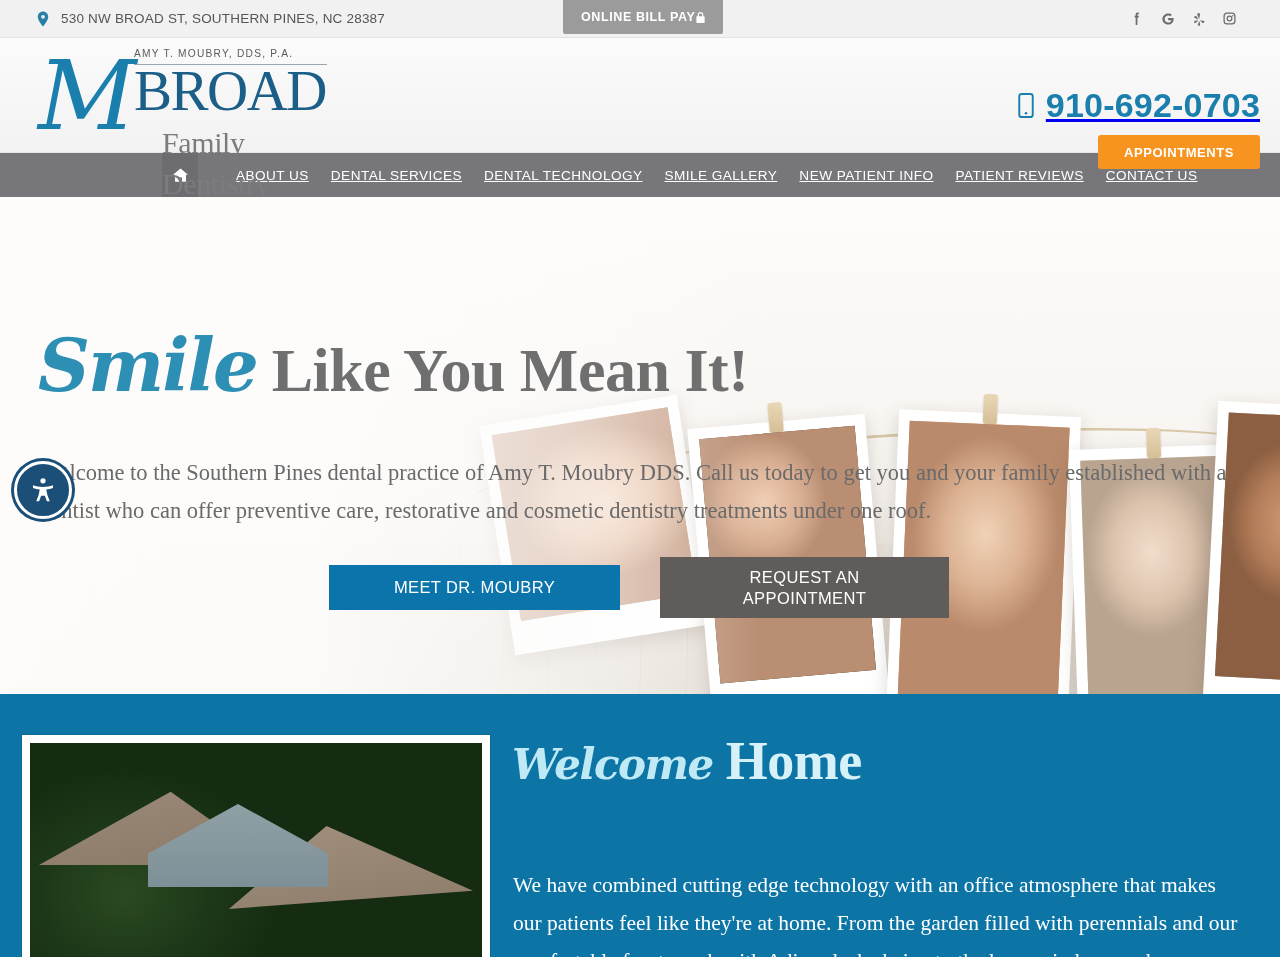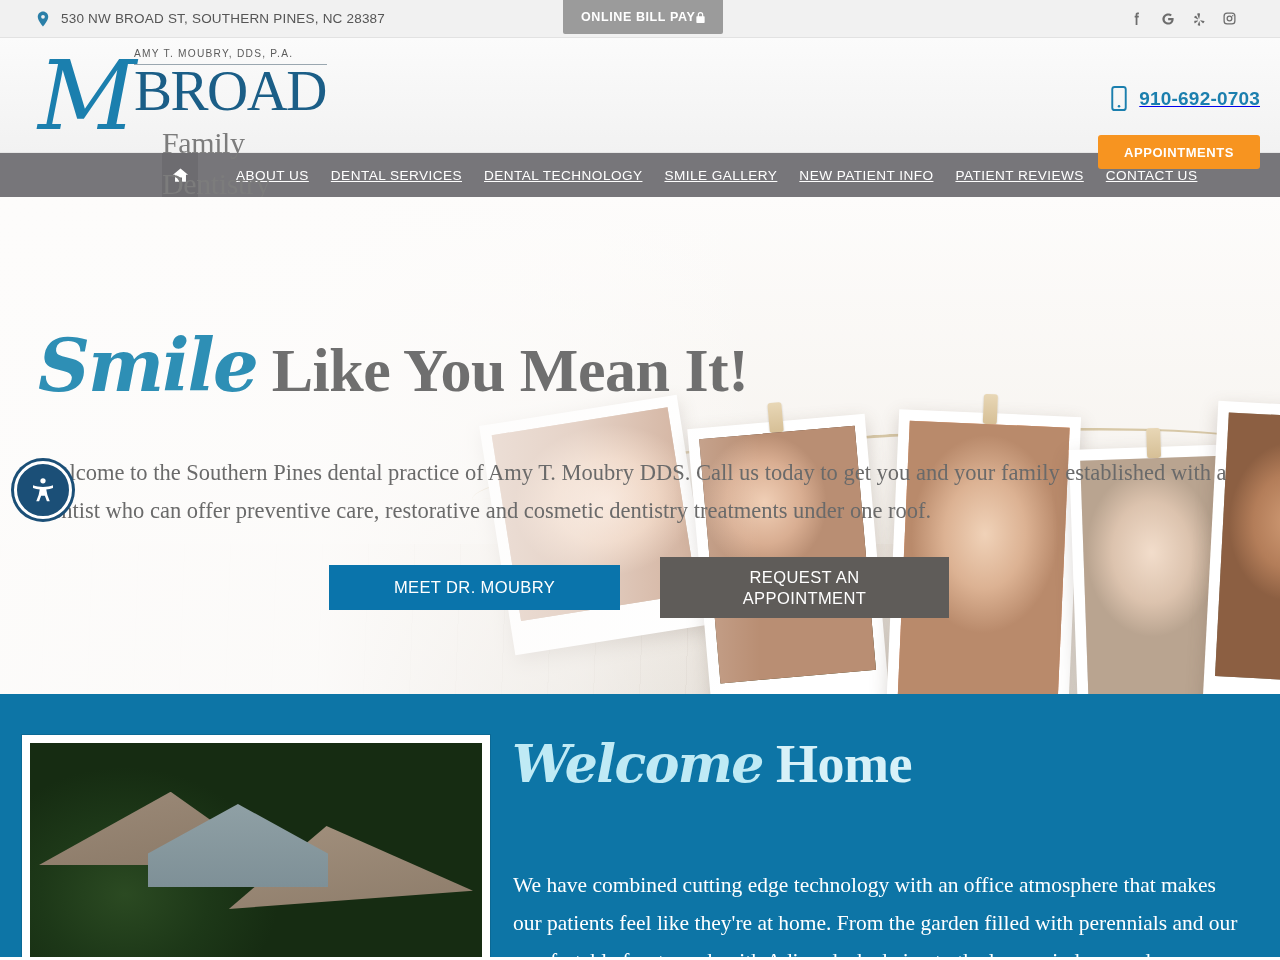--- a/index.html
+++ b/index.html
@@ -114,21 +114,21 @@
   }
   .phone-row {
     position: absolute;
     right: 20px; top: 48px;
     display: flex;
     align-items: center;
     gap: 12px;
   }
   .mobile-icon { width: 16px; height: 25px; display: block; }
   .phone-num {
-    font-size: 19px;
+    font-size: 34px;
     font-weight: 700;
     color: #1b7fae;
     letter-spacing: .2px;
   }
   .appt-btn {
     position: absolute;
     right: 20px; top: 97px;
     width: 162px; height: 34px;
     background: #f79420;
     color: #ffffff;
@@ -375,21 +375,21 @@
     clip-path: polygon(50% 0%, 100% 60%, 100% 100%, 0% 100%, 0% 60%);
   }
   .welcome-title {
     position: absolute;
     left: 512px; top: 40px;
     white-space: nowrap;
   }
   .welcome-title .script {
     font-family: "DejaVu Serif", serif;
     font-style: italic;
-    font-size: 52px;
+    font-size: 42px;
     line-height: 60px;
     color: #bfeaf5;
     letter-spacing: -1.5px;
   }
   .welcome-title .serif {
     font-family: "Liberation Serif", serif;
     font-size: 54px;
     line-height: 54px;
     color: #d7f1f8;
     letter-spacing: -.5px;

